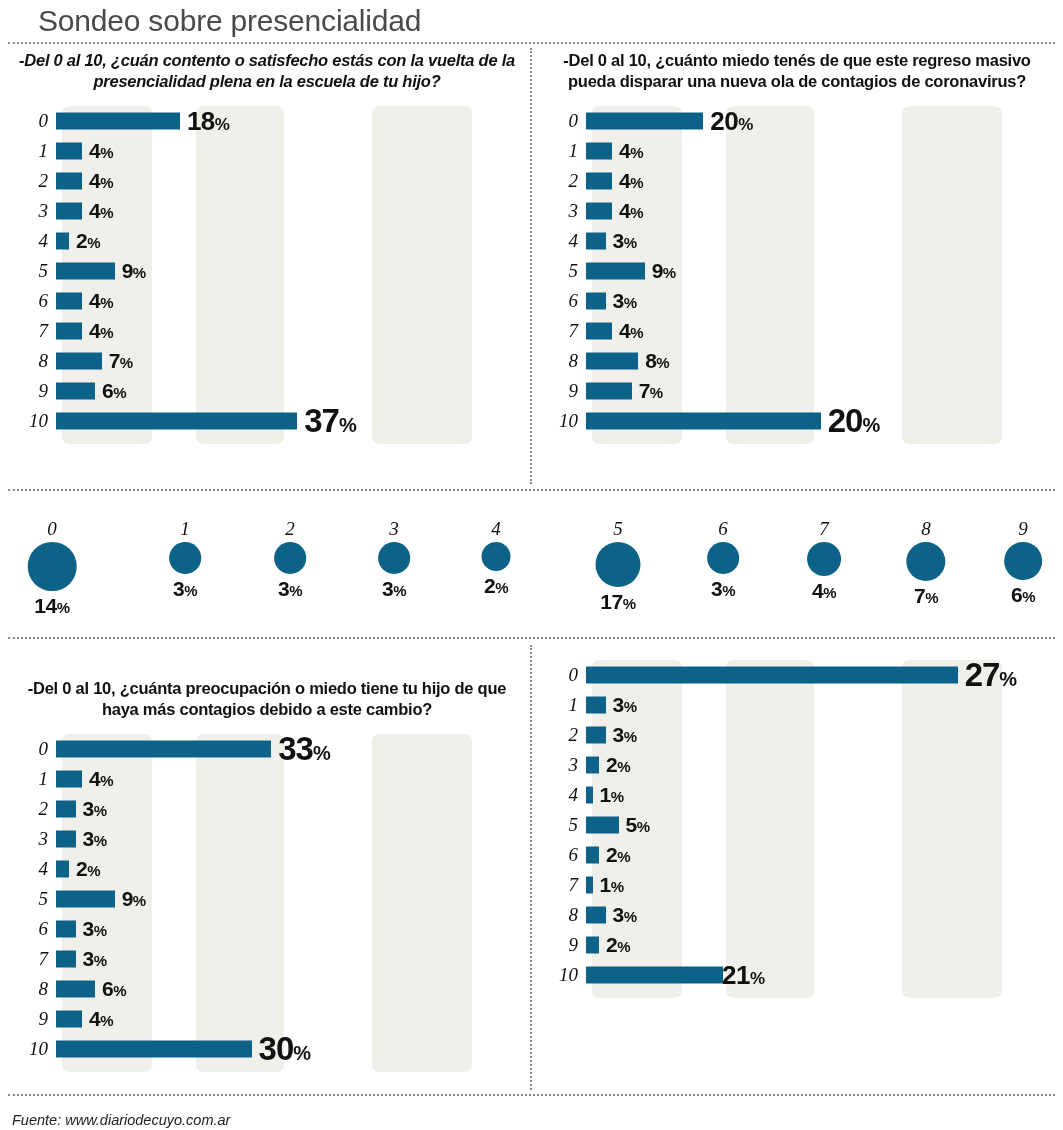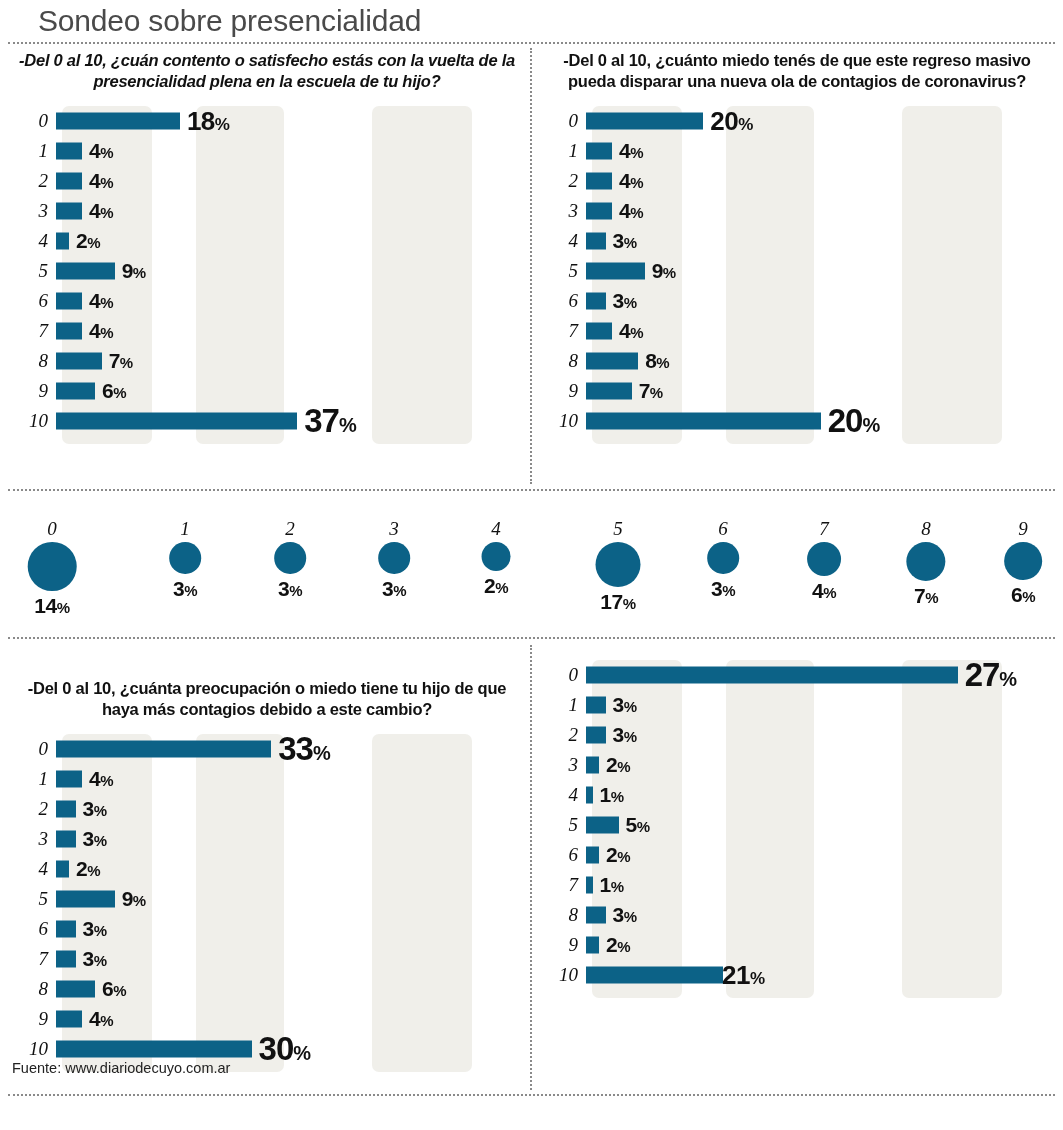--- a/index.html
+++ b/index.html
@@ -445,15 +445,15 @@
           <div class="val" style="left: 68.04px;"><span>2</span><span class="pc">%</span></div>
         </div>
         <div class="row mid">
           <div class="lbl">10</div>
           <div class="bar" style="width: 136.92px; background: rgb(12, 98, 135);"></div>
           <div class="val" style="left: 184px;"><span>21</span><span class="pc">%</span></div>
         </div>
       </div>
   </div>
 
-  <div class="source" style="top:1060px;">Fuente: www.diariodecuyo.com.ar</div>
+  <div class="source" style="top:1112px;font-style:italic;">Fuente: www.diariodecuyo.com.ar</div>
 
 </div>
 
 </body></html>

